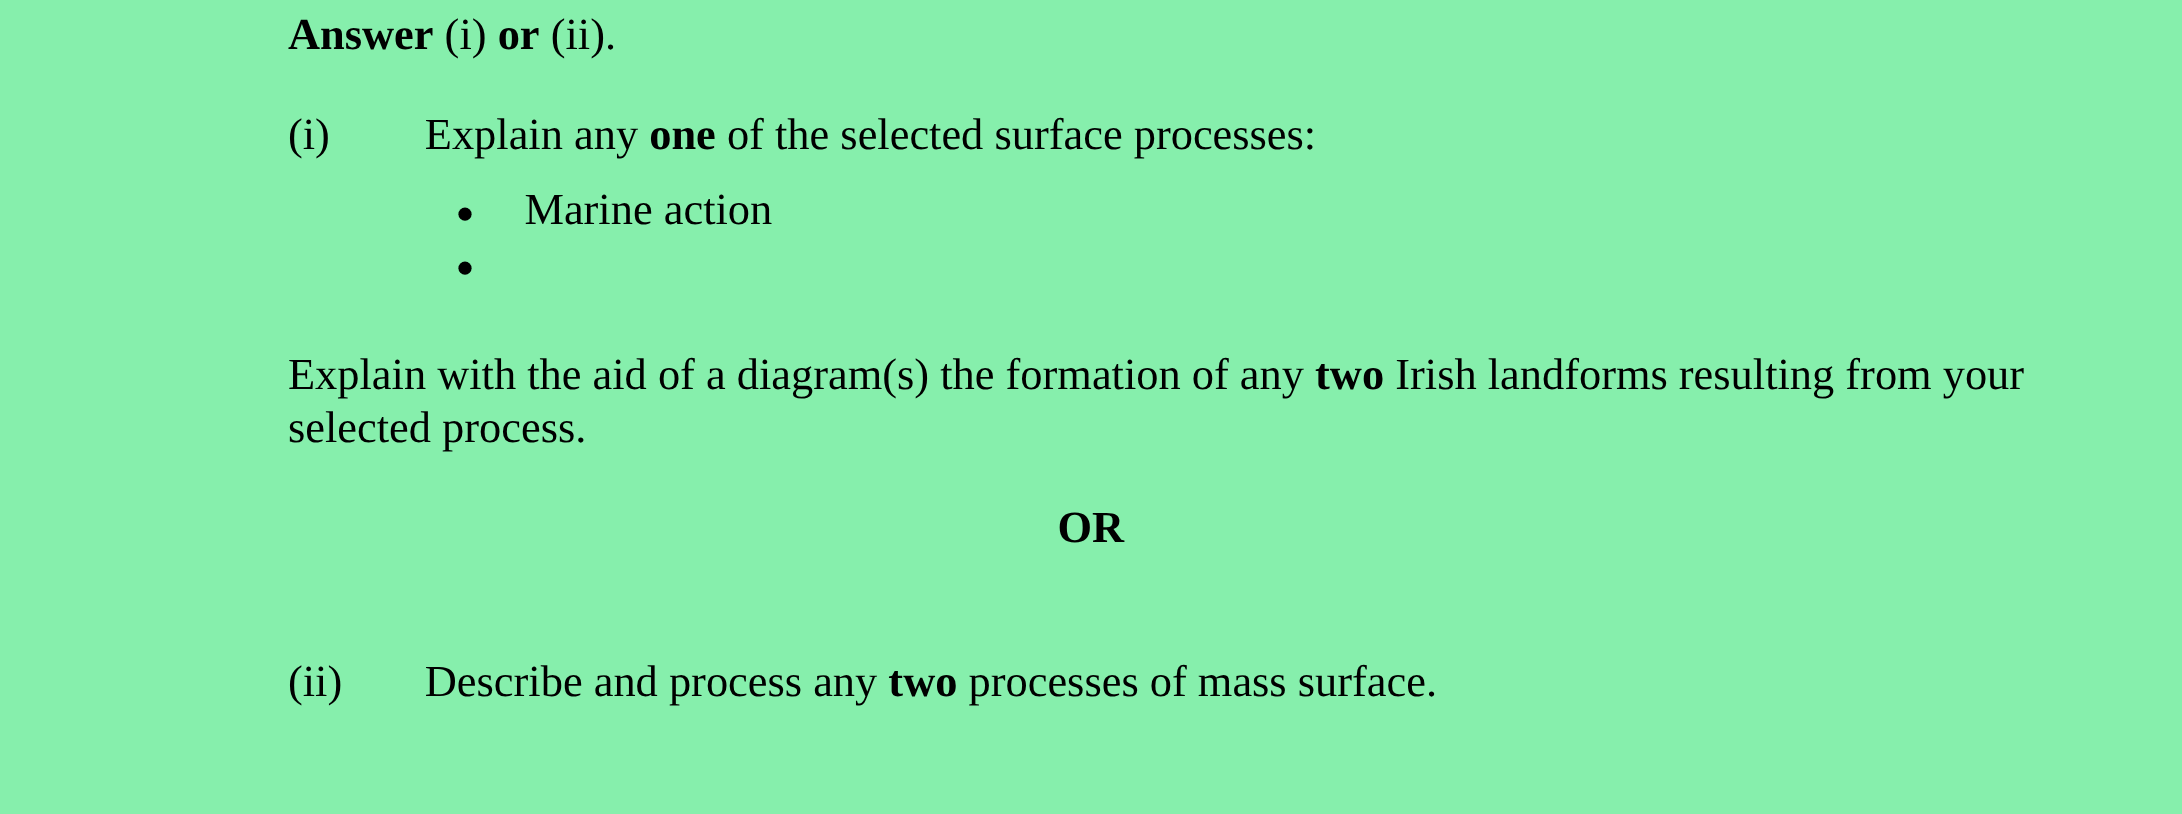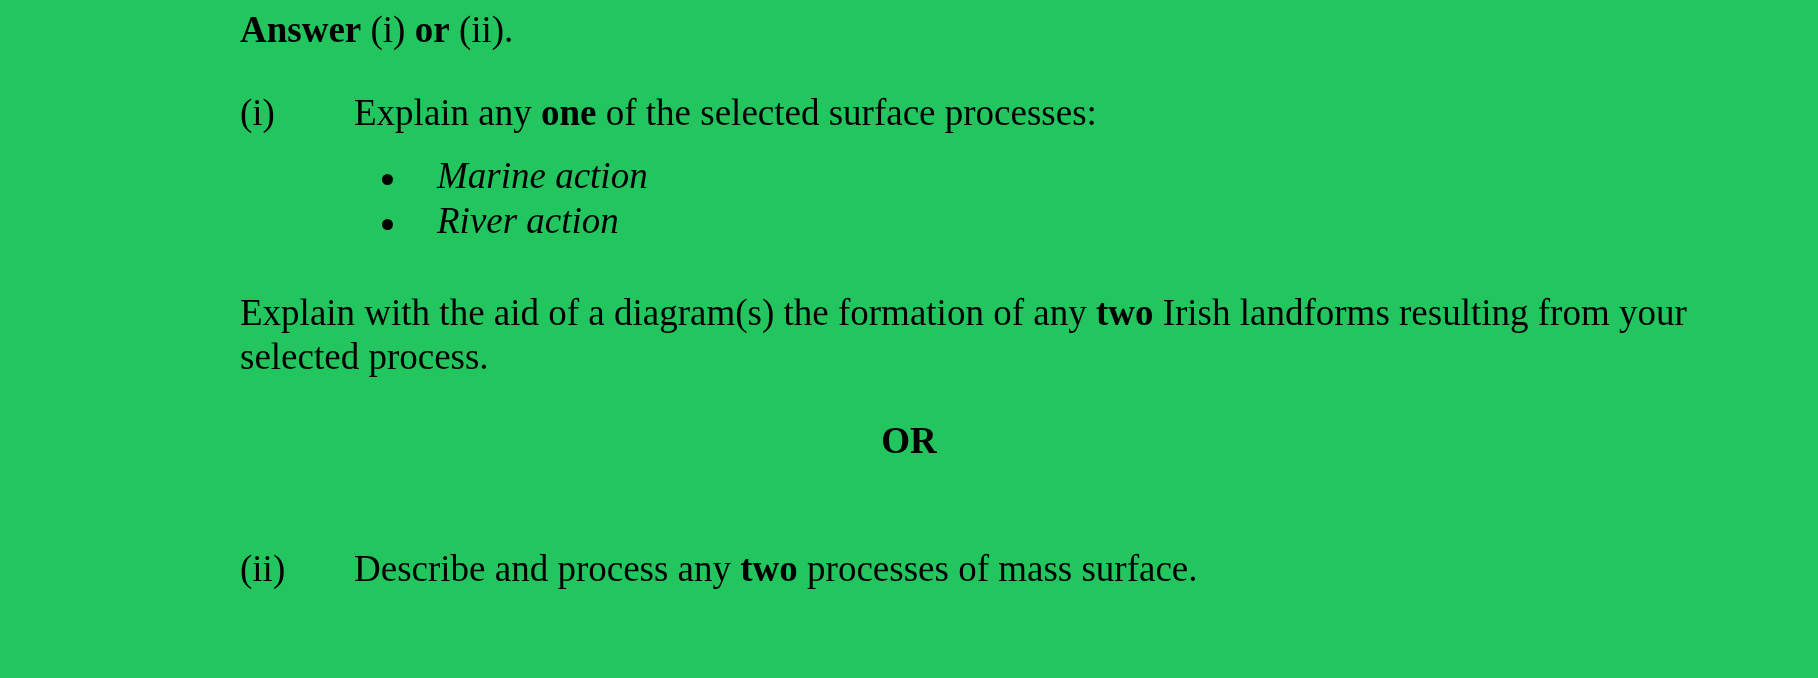--- a/index.html
+++ b/index.html
@@ -1,21 +1,21 @@
 <!DOCTYPE html>
 <html><head>
 <meta charset="utf-8">
 <style>
   * { margin: 0; padding: 0; box-sizing: border-box; }
   html, body { background: #ffffff; }
   .page {
     position: relative;
     width: 1818px;
     height: 678px;
-    background: #22c55e;
+    background: #86efac;
     color: #000000;
     font-family: "Liberation Serif", serif;
     font-size: 37px;
     line-height: 44px;
     overflow: hidden;
   }
   .b { font-weight: bold; }
   .answer-line {
     padding-top: 8px;
     margin-left: 240px;
@@ -26,21 +26,20 @@
     align-items: flex-start;
     margin: 39px 100px 0 240px;
   }
   .part-row.second { margin-top: 84px; align-items: center; }
   .q-label { flex: 0 0 114px; width: 114px; }
   .q-text { flex: 1 1 auto; }
   .bullets {
     list-style: none;
     margin: 18px 0 0 382px;
     line-height: 45px;
-    font-style: italic;
   }
   .bullet-item { white-space: nowrap; }
   .dot {
     display: inline-block;
     width: 11px;
     height: 11px;
     border-radius: 50%;
     background: #000000;
     margin-right: 44px;
     vertical-align: 3px;
@@ -62,21 +61,21 @@
 
   <p class="answer-line"><span class="b">Answer</span><span> (i) </span><span class="b">or</span><span> (ii).</span></p>
 
   <div class="part-row">
     <span class="q-label">(i)</span>
     <span class="q-text"><span>Explain any </span><span class="b">one</span><span> of the selected surface processes:</span></span>
   </div>
 
   <ul class="bullets">
     <li class="bullet-item"><span class="dot"></span><span>Marine action</span></li>
-    <li class="bullet-item"><span class="dot"></span><span>River action</span></li>
+    <li class="bullet-item"><span class="dot"></span></li>
   </ul>
 
   <p class="task-para"><span>Explain with the aid of a diagram(s) the formation of any </span><span class="b">two</span><span> Irish landforms resulting from your selected process.</span></p>
 
   <p class="or-line">OR</p>
 
   <div class="part-row second">
     <span class="q-label">(ii)</span>
     <span class="q-text"><span>Describe and process any </span><span class="b">two</span><span> processes of mass surface.</span></span>
   </div>

